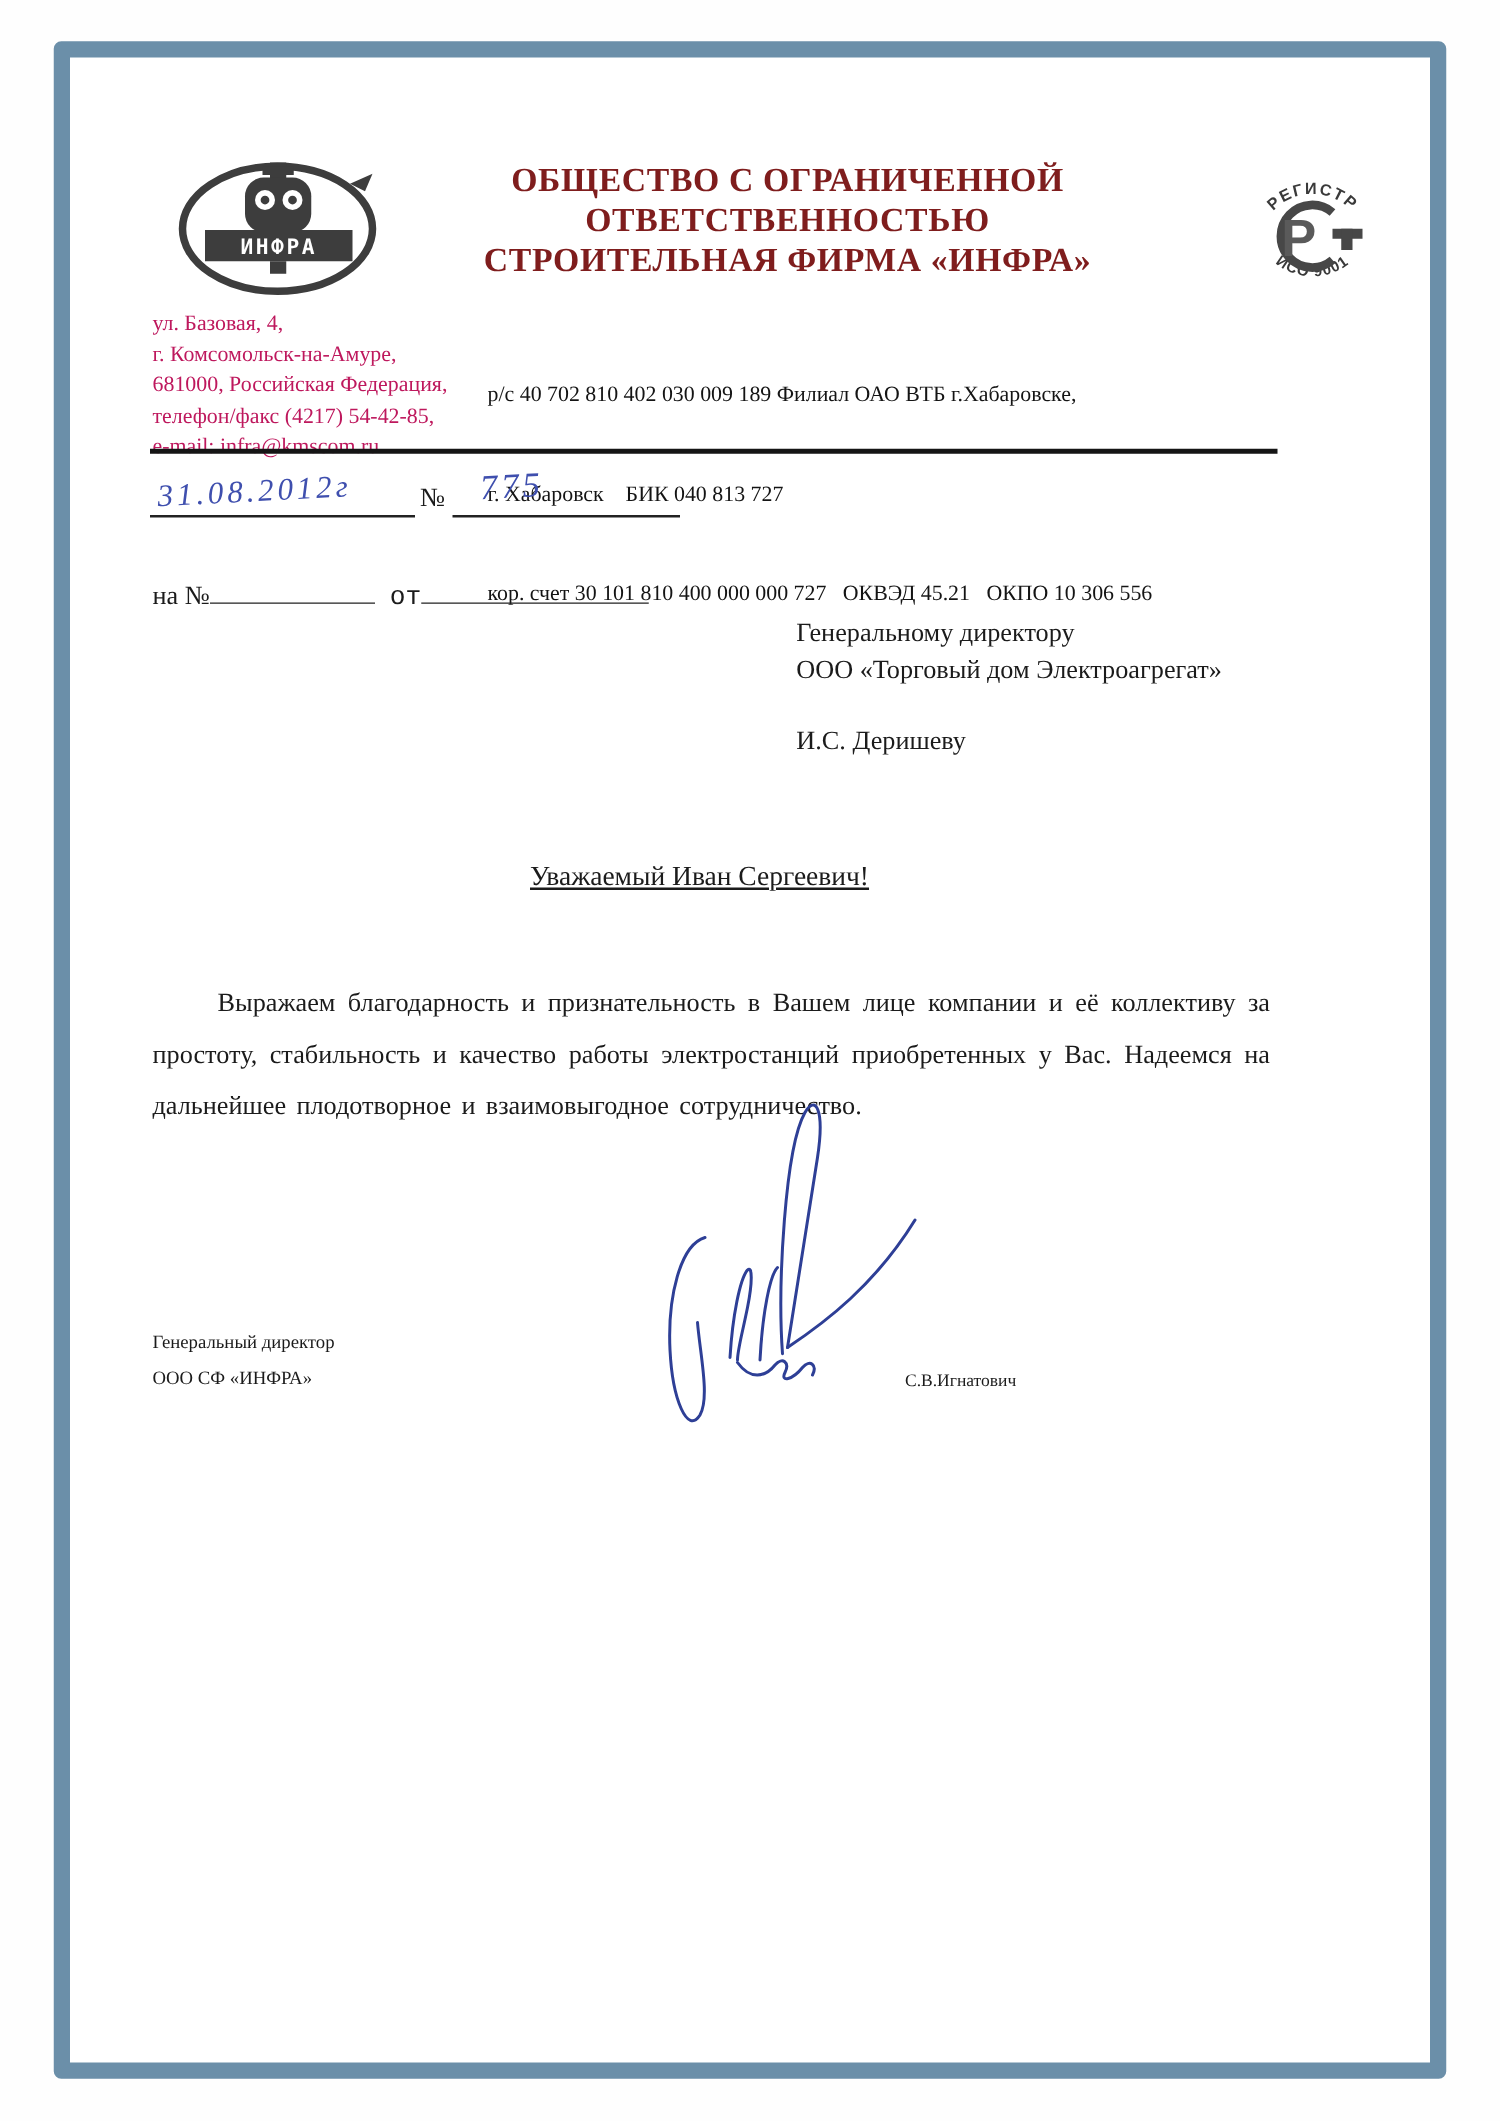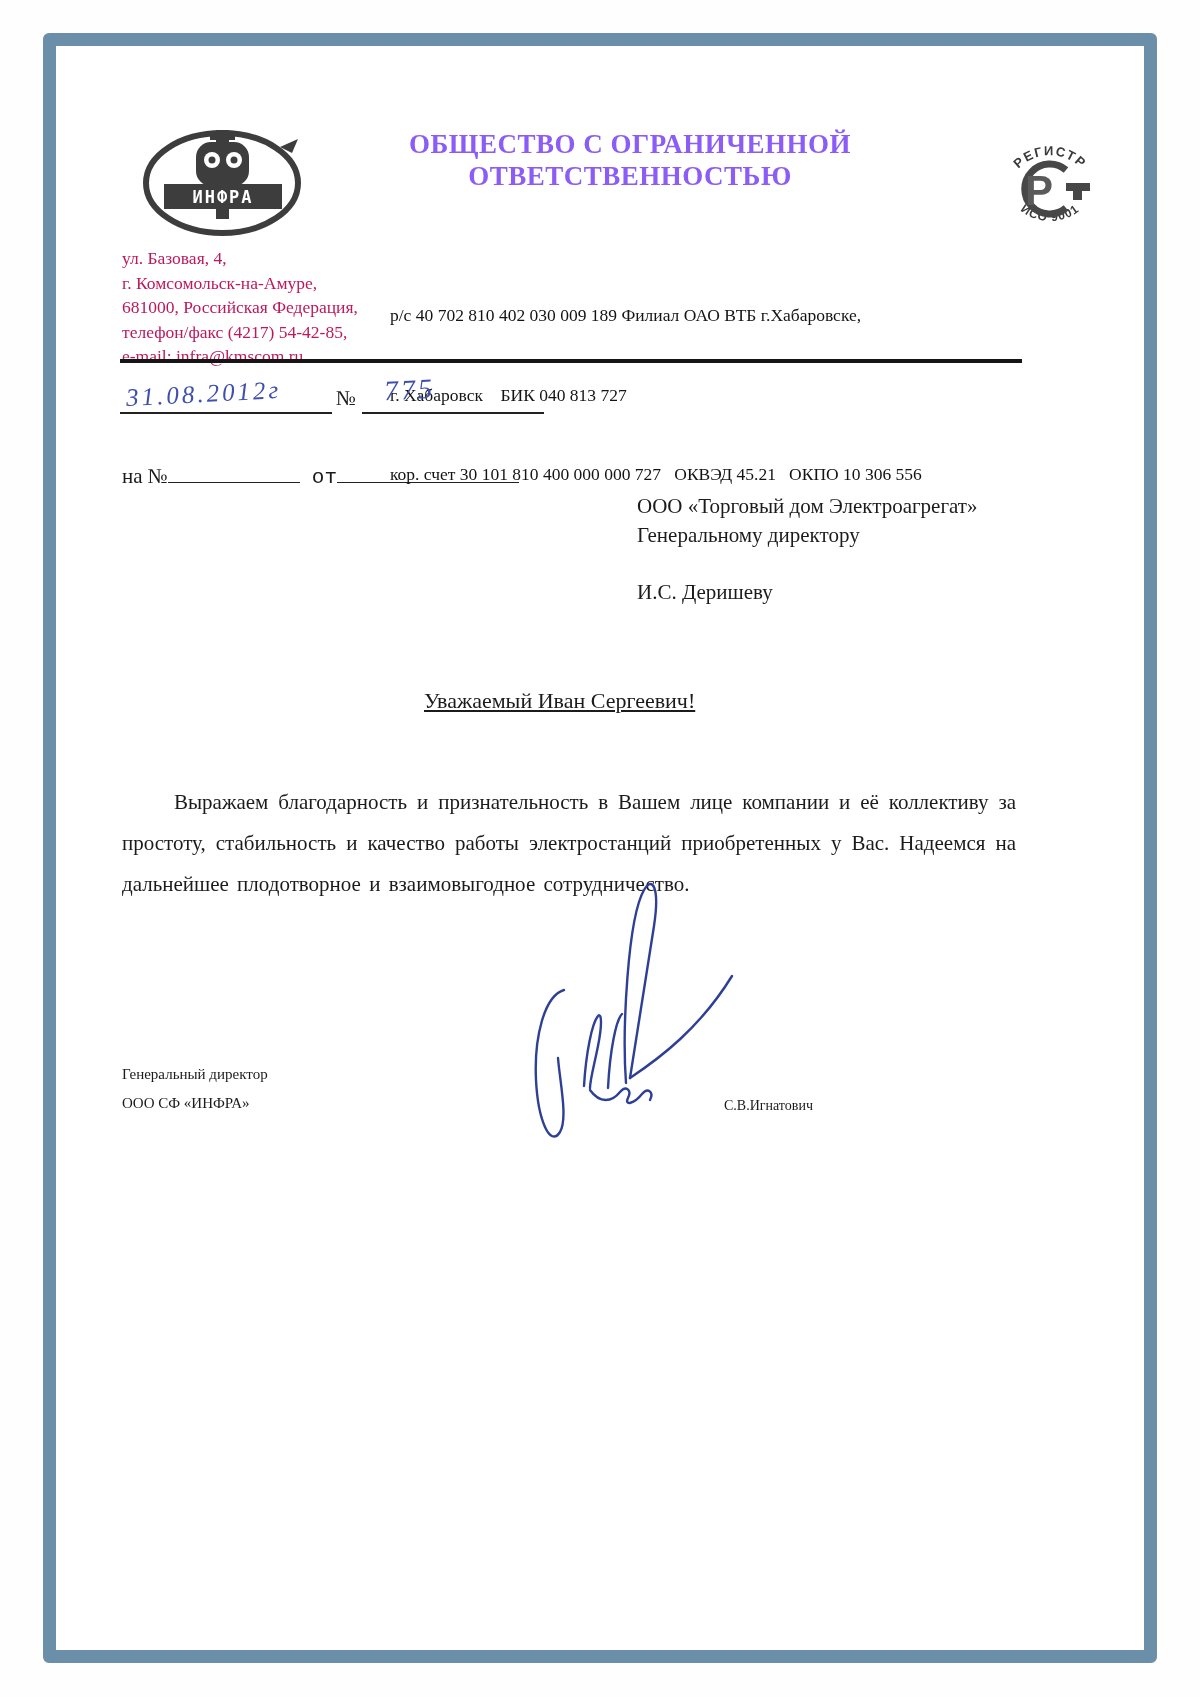--- a/index.html
+++ b/index.html
@@ -11,21 +11,21 @@
   .frame {
     position:absolute; left:43px; top:33px; width:1114px; height:1630px;
     border:13px solid #6b8fa9; border-radius:6px; background:#ffffff;
     box-sizing:border-box;
   }
   
   .logo { position:absolute; left:138px; top:122px; width:175px; height:118px; }
   .title {
     position:absolute; left:350px; top:128px; width:560px;
     text-align:center; font-weight:bold; font-size:27px; line-height:32px;
-    color:#8b5cf6; letter-spacing:0.5px;
+    color:#7f1d1d; letter-spacing:0.5px;
   }
   .cert { position:absolute; left:998px; top:132px; width:104px; height:112px; }
   .addr {
     position:absolute; left:122px; top:246px; width:270px;
     font-size:17.5px; line-height:24.5px; color:#be185d;
   }
   .bank {
     position:absolute; left:390px; top:249px; width:580px;
     font-size:17.5px; line-height:26.5px; color:#141414; white-space:pre;
   }
@@ -79,20 +79,21 @@
     <circle cx="74" cy="38" r="3.5" fill="#3d3d3d"></circle>
     <circle cx="96" cy="38" r="3.5" fill="#3d3d3d"></circle>
     <rect x="26" y="62" width="118" height="25" fill="#3d3d3d"></rect>
     <text x="85" y="81" text-anchor="middle" font-family="DejaVu Sans Mono, monospace" font-size="17" font-weight="bold" fill="#ffffff" letter-spacing="2">ИНФРА</text>
     <rect x="78" y="87" width="13" height="10" fill="#3d3d3d"></rect>
   </svg>
 
   <div class="title">
     <div>ОБЩЕСТВО С ОГРАНИЧЕННОЙ</div>
     <div>ОТВЕТСТВЕННОСТЬЮ</div>
+    <div>СТРОИТЕЛЬНАЯ ФИРМА «ИНФРА»</div>
   </div>
 
   <svg class="cert" viewBox="0 0 104 112">
     <defs>
       <path id="arcTop" d="M 14,48 A 40,36 0 0 1 90,48"></path>
       <path id="arcBot" d="M 12,64 A 42,36 0 0 0 92,64"></path>
     </defs>
     <text font-family="Liberation Sans, sans-serif" font-size="13" font-weight="bold" fill="#3a3a3a" letter-spacing="1.5">
       <textPath href="#arcTop" startOffset="50%" text-anchor="middle">РЕГИСТР</textPath>
     </text>
@@ -127,22 +128,22 @@
     <span class="no">№</span>
     <span class="hand num">775</span>
     <span class="ul2"></span>
   </div>
 
   <div class="refline2">
     <span>на №</span><span class="uline" style="width:132px"></span><span class="ot">от</span><span class="uline" style="width:182px"></span>
   </div>
 
   <div class="addressee">
+    <div>Генеральному директору</div>
     <div>ООО «Торговый дом Электроагрегат»</div>
-    <div>Генеральному директору</div>
     <div class="to-name">И.С. Деришеву</div>
   </div>
 
   <div class="salutation">Уважаемый Иван Сергеевич!</div>
 
   <p class="body-par">Выражаем   благодарность и признательность в Вашем лице компании  и её коллективу за простоту, стабильность и качество работы электростанций приобретенных у Вас. Надеемся на дальнейшее плодотворное и взаимовыгодное сотрудничество.</p>
 
   <div class="signer">
     <div>Генеральный директор</div>
     <div>ООО СФ «ИНФРА»</div>

